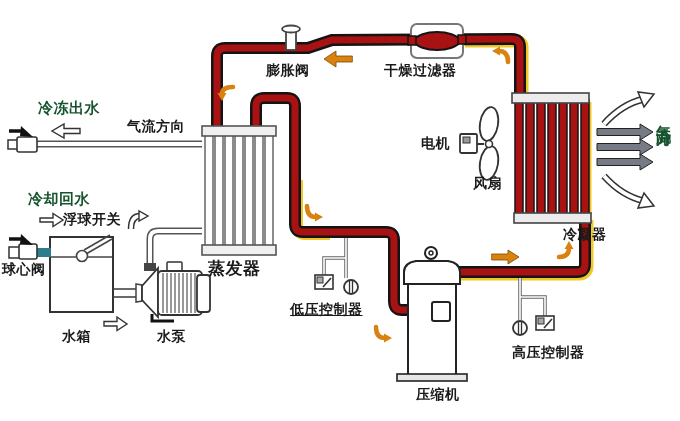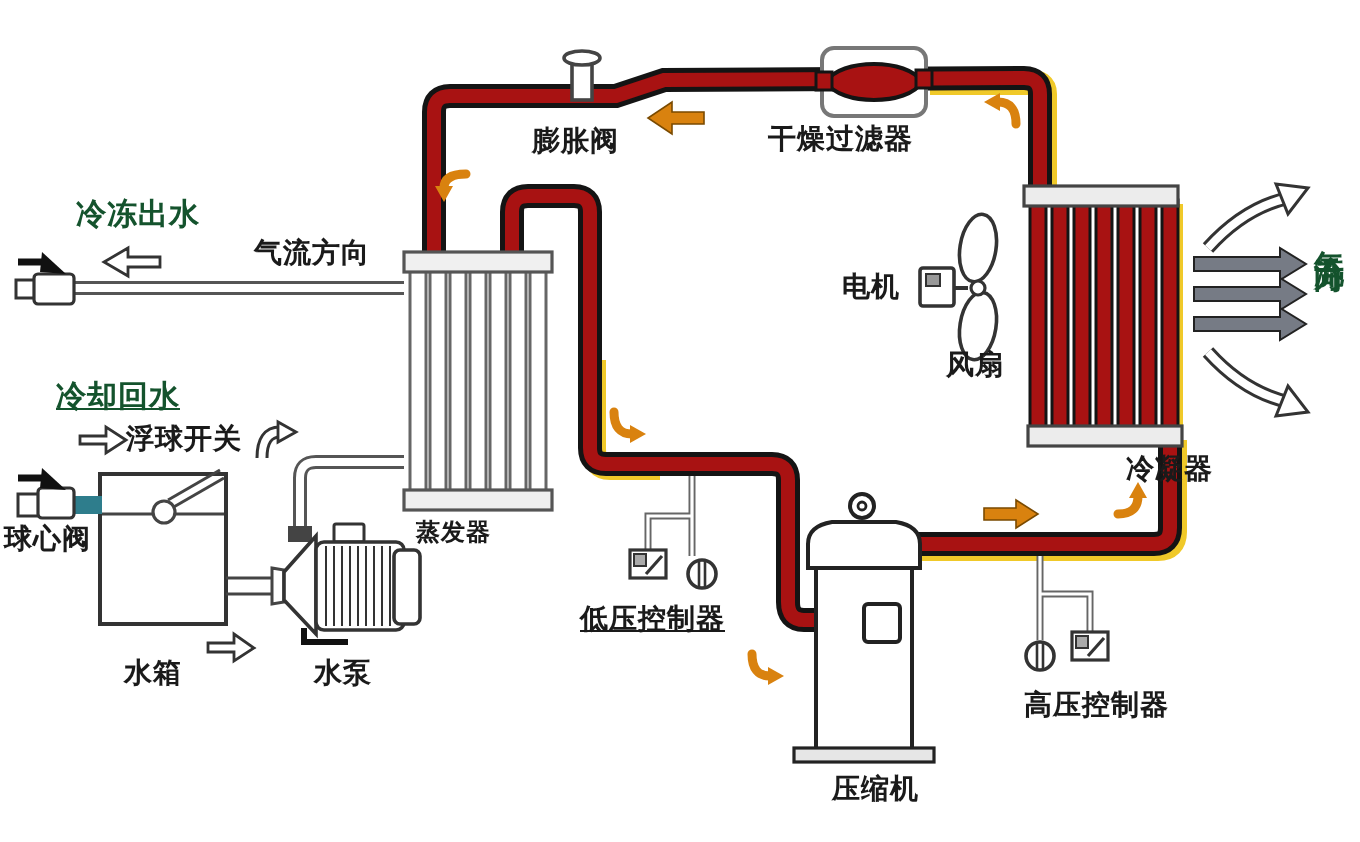--- a/index.html
+++ b/index.html
@@ -200,24 +200,24 @@
     <polygon points="597,143.5 640,143.5 640,139 653,147 640,155 640,150.5 597,150.5" fill="#767b85" stroke="#222" stroke-width="1"></polygon>
     <polygon points="597,158.5 640,158.5 640,154 653,162 640,170 640,165.5 597,165.5" fill="#767b85" stroke="#222" stroke-width="1"></polygon>
     <path d="M 604,176 Q 622,196 644,201" stroke="#333" stroke-width="7" fill="none"></path>
     <path d="M 604,176 Q 622,196 644,201" stroke="#fff" stroke-width="4" fill="none"></path>
     <polygon points="638,208 644,193 654,206" fill="#fff" stroke="#333" stroke-width="1.5"></polygon>
   </g>
 </svg>
 
 <div class="lbl blue" style="left:38px;top:100px;">冷冻出水</div>
 <div class="lbl" style="left:127px;top:119px;">气流方向</div>
-<div class="lbl blue" style="left:28px;top:191px;text-decoration:underline;">冷却回水</div>
+<div class="lbl blue" style="left:28px;top:191px;">冷却回水</div>
 <div class="lbl" style="left:63px;top:212px;">浮球开关</div>
 <div class="lbl" style="left:2px;top:262px;">球心阀</div>
-<div class="lbl" style="left:208px;top:260px;font-size:12px;">蒸发器</div>
+<div class="lbl" style="left:208px;top:260px;font-size:17px;">蒸发器</div>
 <div class="lbl" style="left:62px;top:329px;">水箱</div>
 <div class="lbl" style="left:157px;top:329px;">水泵</div>
 <div class="lbl" style="left:266px;top:63px;">膨胀阀</div>
 <div class="lbl" style="left:384px;top:63px;font-family:Liberation Serif, serif;">干燥过滤器</div>
 <div class="lbl" style="left:421px;top:136px;">电机</div>
 <div class="lbl" style="left:473px;top:176px;font-family:Liberation Serif, serif;">风扇</div>
 <div class="lbl" style="left:515px;top:227px;margin-left:48px;">冷凝器</div>
 <div class="lbl" style="left:290px;top:302px;text-decoration:underline;">低压控制器</div>
 <div class="lbl" style="left:416px;top:387px;">压缩机</div>
 <div class="lbl" style="left:512px;top:345px;">高压控制器</div>

